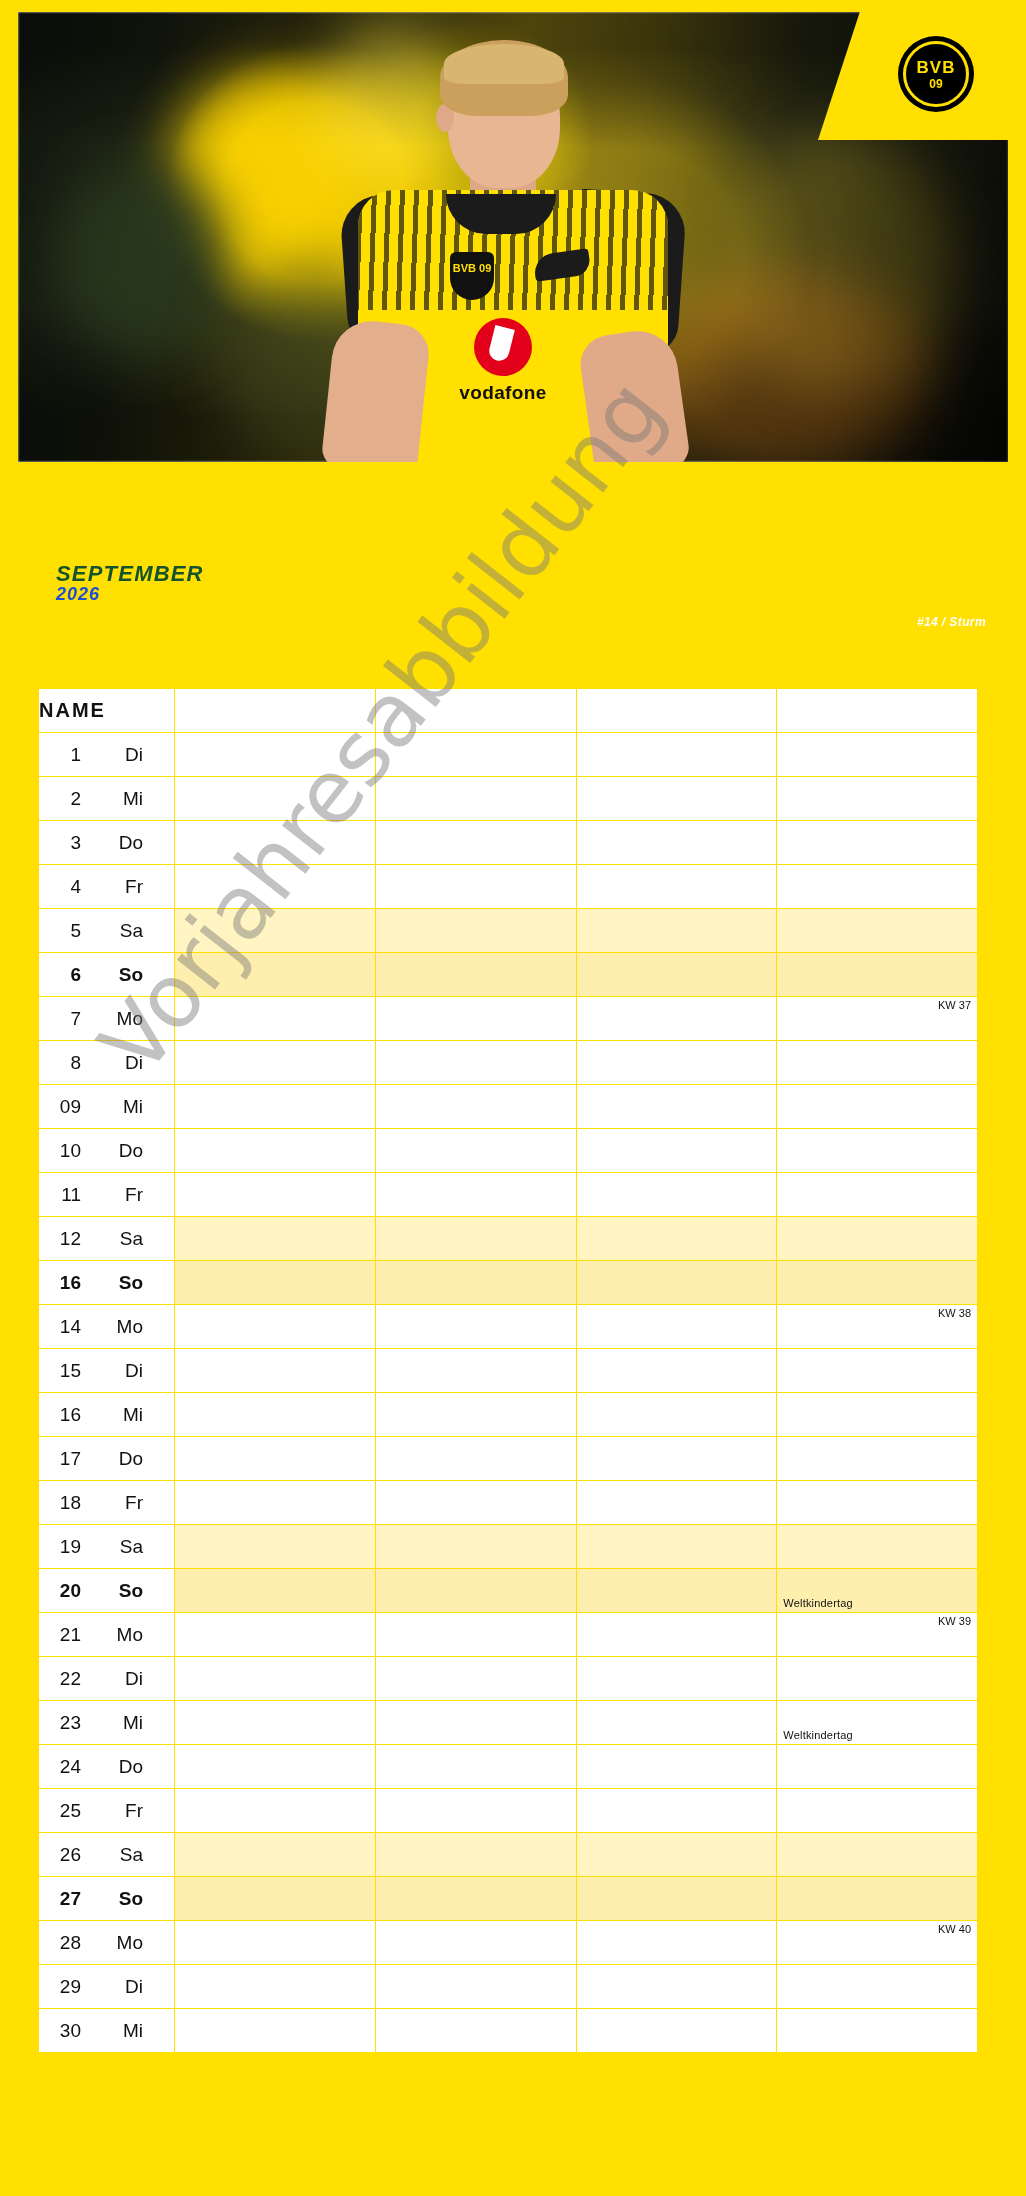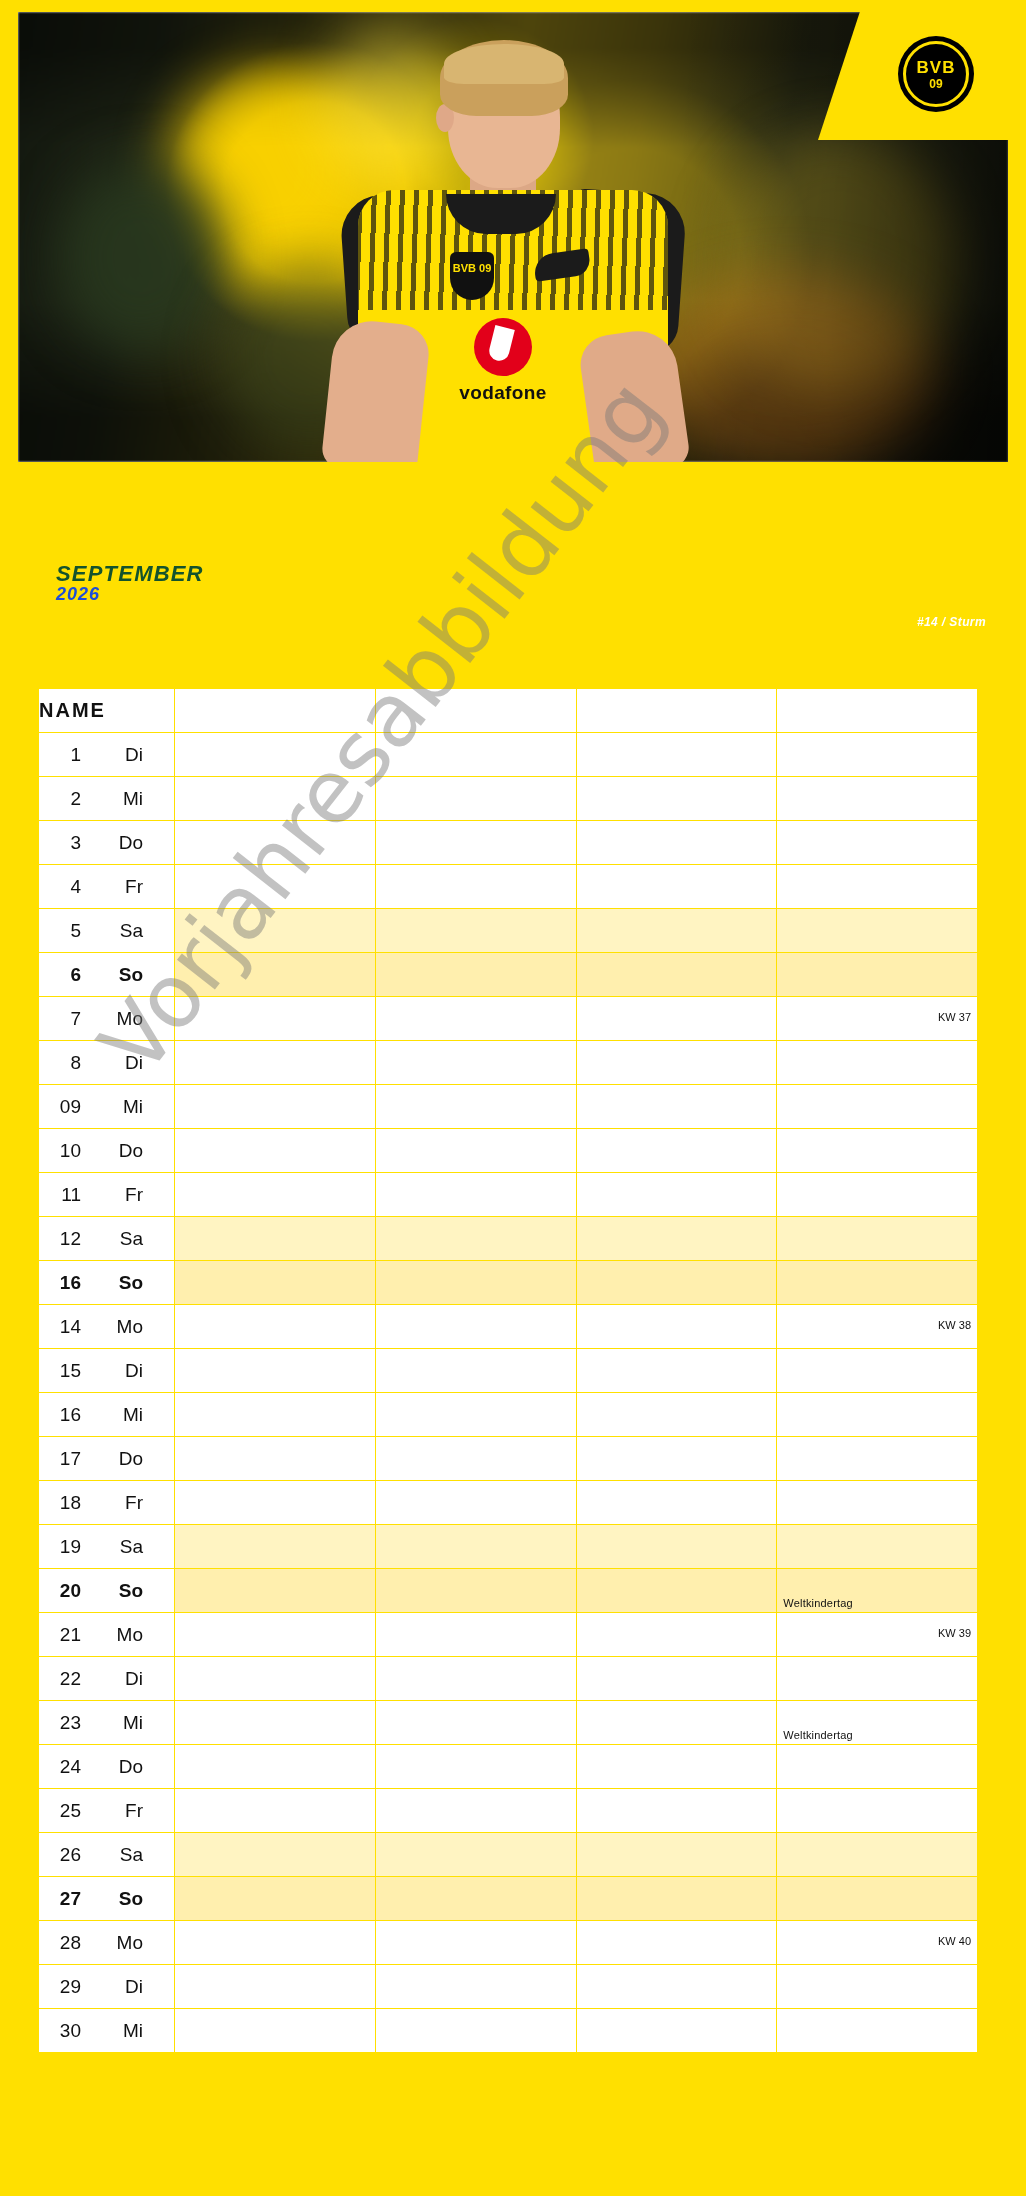--- a/index.html
+++ b/index.html
@@ -214,21 +214,21 @@
   .daycell .wd  { width: 52px; text-align: right; }
   tr.weekend td { background: #FFF4C2; }
   tr.sunday td { background: #FFEFAE; }
   tr.sunday .daycell { font-weight: bold; }
   .note-left {
     position: absolute; left: 6px; bottom: 3px;
     font-size: 11px; color: #111; letter-spacing: .2px;
   }
   .kw {
     position: absolute; right: 6px; top: 2px;
-    font-size: 11px; color: #111; margin-top: 12px;
+    font-size: 11px; color: #111;
   }
 
   
   .watermark {
     position: absolute;
     left: 0; top: 0; width: 1026px; height: 2196px;
     pointer-events: none;
     z-index: 50;
   }
   .watermark span {

